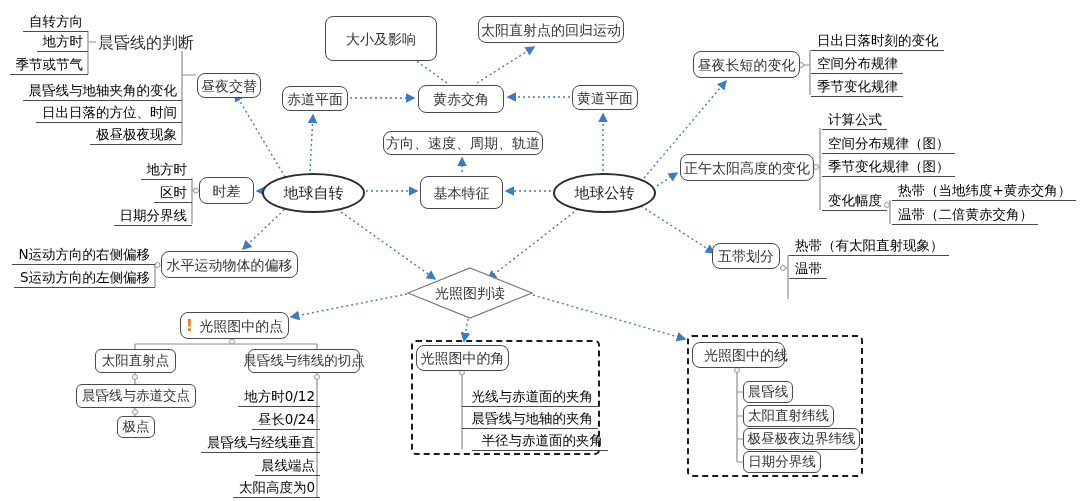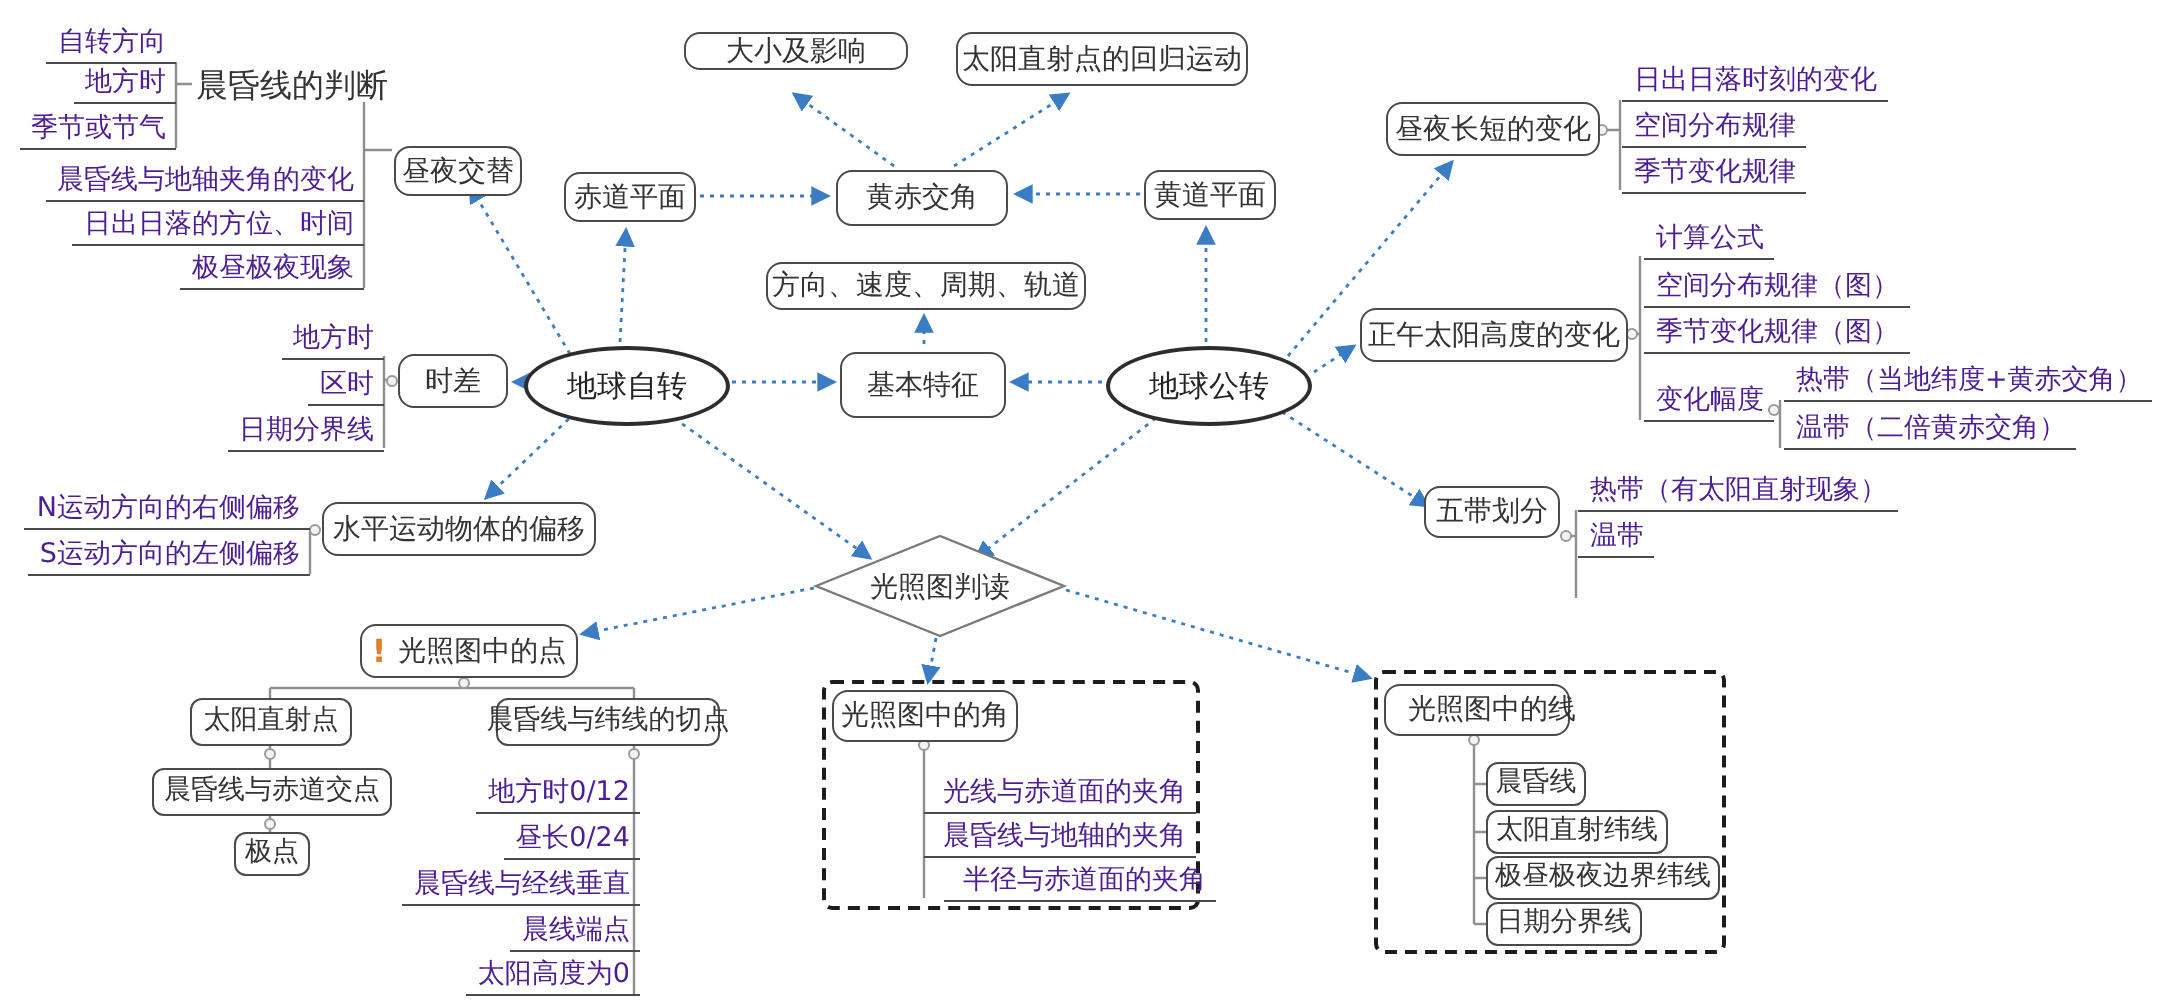--- a/index.html
+++ b/index.html
@@ -13,21 +13,21 @@
     background:#fff;font-size:14px;color:#333;display:flex;align-items:center;justify-content:center;
     white-space:nowrap;line-height:1;
   }
   .smallbox{border-radius:6px;border-width:1.5px;font-size:13.5px;}
   .ellipse{
     position:absolute;box-sizing:border-box;border:2px solid #2d2d2d;border-radius:50%;
     background:#fff;font-size:15px;color:#222;display:flex;align-items:center;justify-content:center;
     white-space:nowrap;
   }
   .uitem{
-    position:absolute;font-size:13.5px;color:#4c1d95;white-space:nowrap;line-height:16px;
+    position:absolute;font-size:13.5px;color:#000000;white-space:nowrap;line-height:16px;
     padding:0 5px 2px 6px;border-bottom:1.5px solid #4a4a4a;background:transparent;
   }
   .plain{
     position:absolute;font-size:16px;color:#333;white-space:nowrap;line-height:16px;
   }
   .dashed{
     position:absolute;box-sizing:border-box;border:2px dashed #1c1c1c;border-radius:5px;background:transparent;
   }
   .diamond-label{
     position:absolute;font-size:14px;color:#333;text-align:center;white-space:nowrap;
@@ -113,21 +113,21 @@
 
   <div class="uitem ra" style="right:898px;top:82px;">晨昏线与地轴夹角的变化</div>
   <div class="uitem ra" style="right:898px;top:104px;">日出日落的方位、时间</div>
   <div class="uitem ra" style="right:898px;top:126px;">极昼极夜现象</div>
 
   <div class="box" style="left:197px;top:63px;width:64px;height:25px;margin-top:10px;">昼夜交替</div>
 
   <div class="box" style="left:282px;top:86px;width:66px;height:25px;">赤道平面</div>
   <div class="box" style="left:418px;top:85px;width:86px;height:28px;">黄赤交角</div>
   <div class="box" style="left:572px;top:85px;width:66px;height:25px;">黄道平面</div>
-  <div class="box" style="left:325px;top:16px;width:112px;height:19px;margin-left:17px;">大小及影响</div>
+  <div class="box" style="left:325px;top:16px;width:112px;height:45px;">大小及影响</div>
   <div class="box" style="left:478px;top:16px;width:146px;height:27px;">太阳直射点的回归运动</div>
   <div class="box" style="left:383px;top:131px;width:160px;height:24px;">方向、速度、周期、轨道</div>
   <div class="box" style="left:420px;top:176px;width:83px;height:33px;">基本特征</div>
 
   <div class="box" style="left:199px;top:177px;width:55px;height:27px;">时差</div>
   <div class="uitem ra" style="right:888px;top:161px;">地方时</div>
   <div class="uitem ra" style="right:888px;top:184px;">区时</div>
   <div class="uitem ra" style="right:888px;top:207px;">日期分界线</div>
 
   <div class="ellipse" style="left:553px;top:173px;width:103px;height:40px;">地球公转</div>

